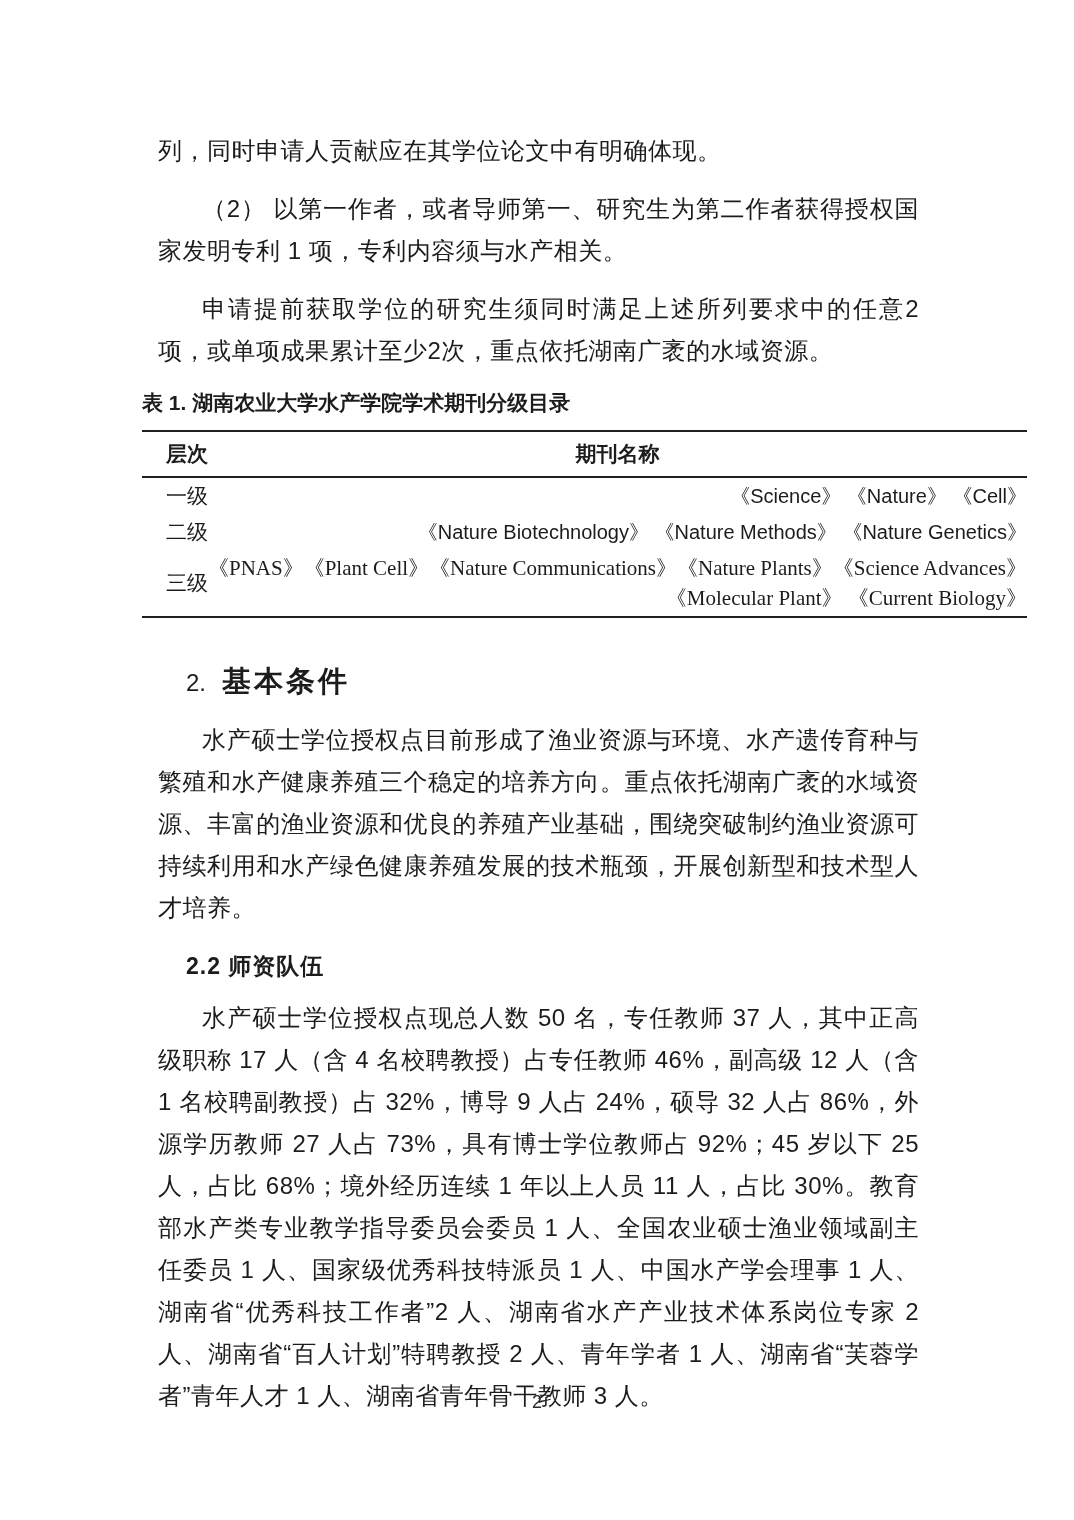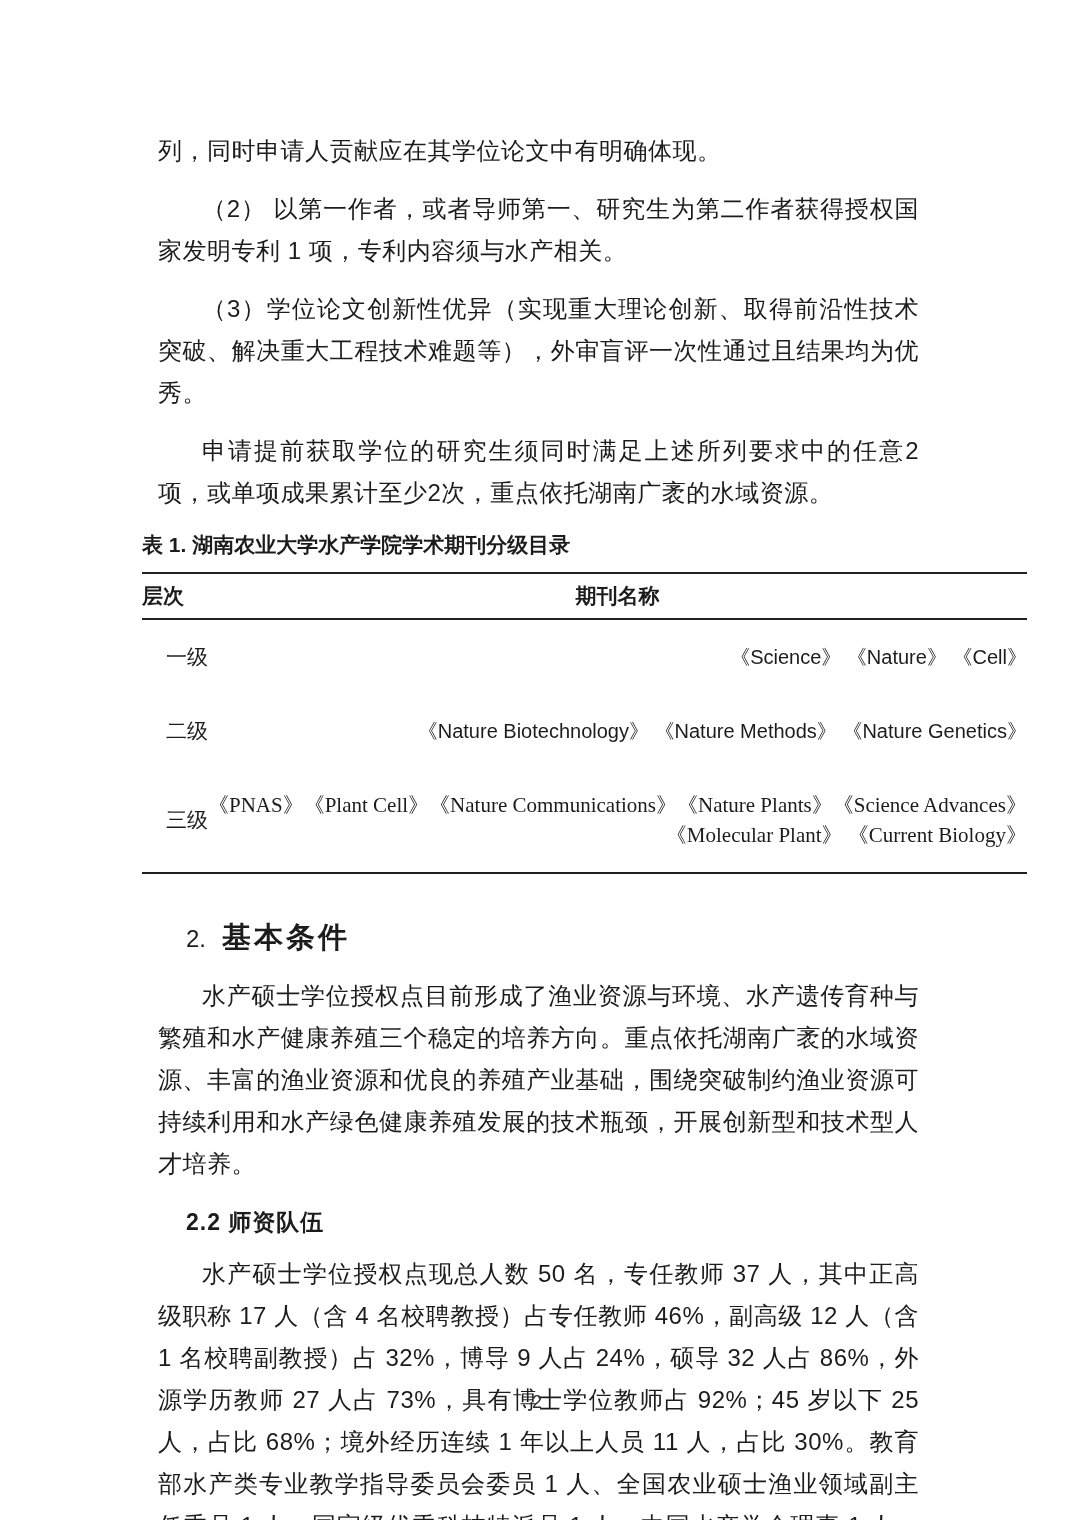--- a/index.html
+++ b/index.html
@@ -38,27 +38,27 @@
     border-bottom: 2px solid #1f1f1f;
   }
   table.journal-table thead th {
     border-bottom: 2px solid #1f1f1f;
     font-weight: bold;
     font-size: 21px;
     padding: 8px 0;
   }
   th.col-level, td.col-level {
     width: 86px;
-    text-align: left;
+    text-align: right;
     padding-left: 24px;
     font-size: 21px;
     white-space: nowrap;
   }
   th.col-journal, td.col-journal { text-align: center; }
-  td { padding: 22px 0; vertical-align: middle; }
+  td { padding: 3px 0; vertical-align: middle; }
   td.col-journal { font-size: 20px; text-align: right; }
   td.col-journal .journal-line { line-height: 30px; white-space: nowrap; }
   tr.row-wide td.col-journal .journal-line { font-size: 21px; font-family: Liberation Serif, serif; }
   tr.row-wide td.col-journal {
     position: relative;
   }
 
   
   .h1 {
     margin: 46px 0 0 44px;
@@ -83,21 +83,20 @@
     color: #2a2a2a;
   }
 </style>
 </head>
 <body>
 
 <div class="page">
 
   <p class="body-text">列，同时申请人贡献应在其学位论文中有明确体现。</p>
   <p class="body-text indent">（2） 以第一作者，或者导师第一、研究生为第二作者获得授权国家发明专利 1 项，专利内容须与水产相关。</p>
-  <p class="body-text indent">（3）学位论文创新性优异（实现重大理论创新、取得前沿性技术突破、解决重大工程技术难题等），外审盲评一次性通过且结果均为优秀。</p>
   <p class="body-text indent">申请提前获取学位的研究生须同时满足上述所列要求中的任意2项，或单项成果累计至少2次，重点依托湖南广袤的水域资源。</p>
 
   <div class="table-caption">表 1. 湖南农业大学水产学院学术期刊分级目录</div>
 
   <table class="journal-table">
     <thead>
       <tr>
         <th class="col-level">层次</th>
         <th class="col-journal">期刊名称</th>
       </tr>

